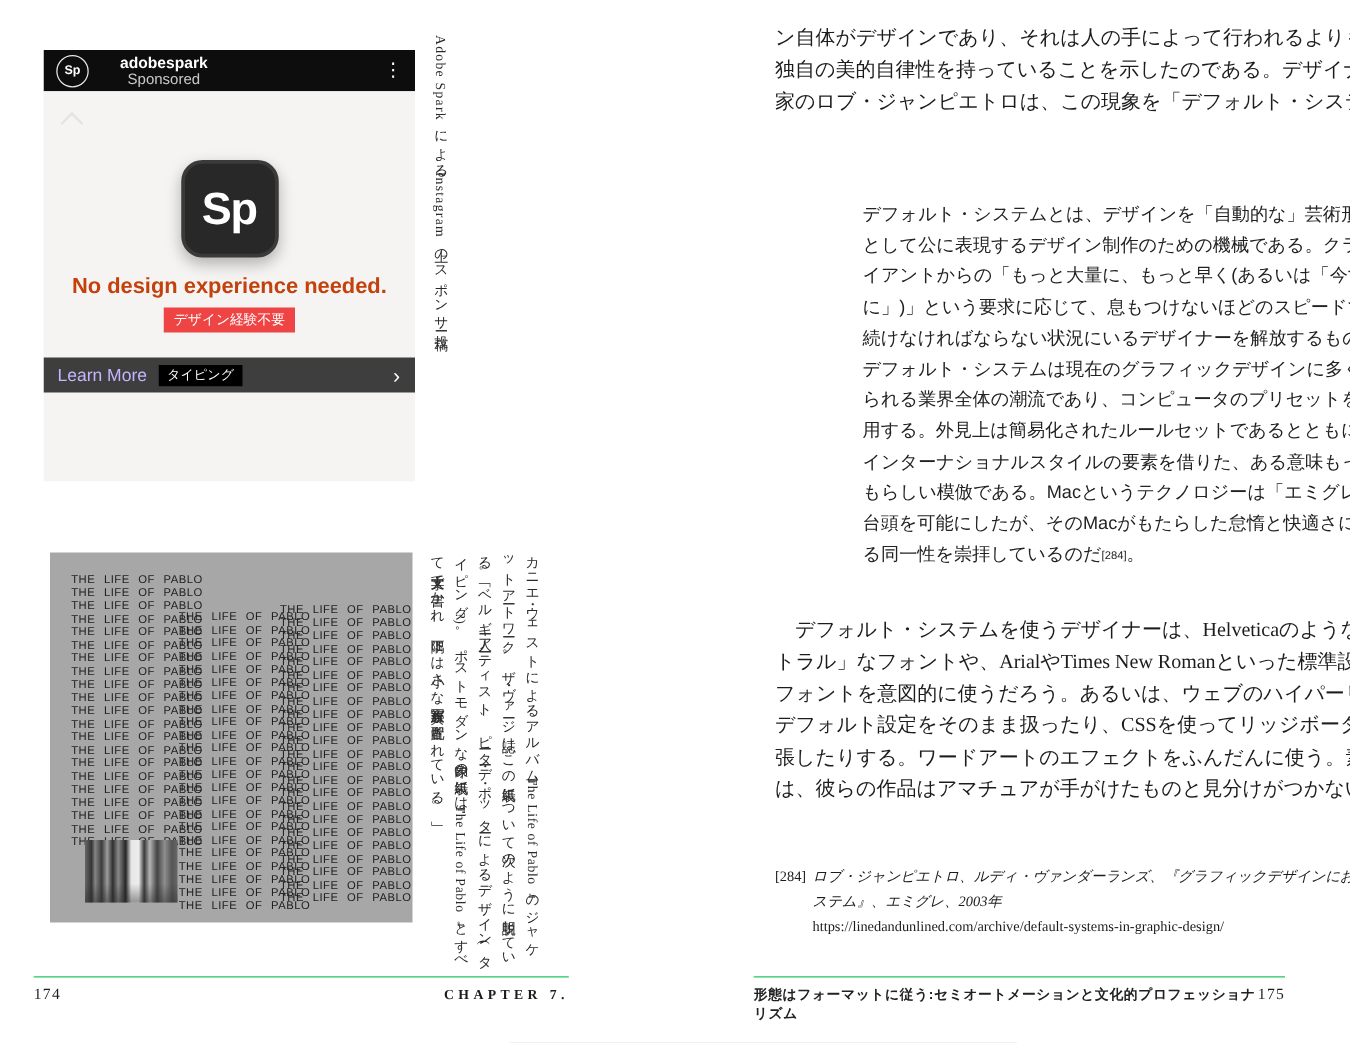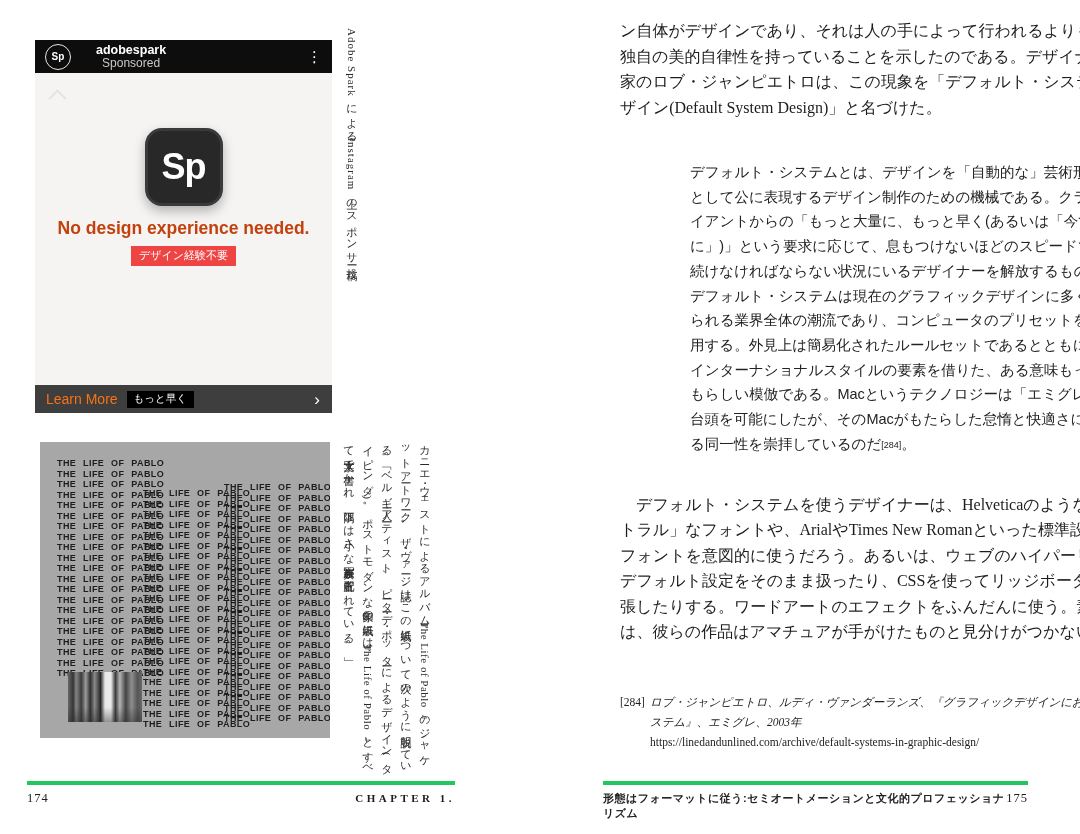--- a/index.html
+++ b/index.html
@@ -2,21 +2,21 @@
 <html><head>
 <meta charset="utf-8">
 <style>
   html,body{margin:0;padding:0;background:#e8e8e8;}
   .spread{
     position:relative;width:1080px;height:834px;background:#ffffff;
     font-family:"Liberation Serif","DejaVu Serif",serif;color:#1c1c1c;
     overflow:hidden;margin:0 auto;
   }
   
-  .ad{position:absolute;left:35px;top:40px;width:297px;height:373px;background:#f5f4f2;
+  .ad{position:absolute;left:35px;top:40px;width:297px;height:274px;background:#f5f4f2;
       font-family:"Liberation Sans","DejaVu Sans",sans-serif;}
   .ad-header{position:absolute;left:0;top:0;width:100%;height:33px;background:#0d0d0d;
       display:flex;align-items:center;}
   .avatar{width:24px;height:24px;border-radius:50%;border:1.5px solid #e8e8e8;margin-left:10px;
       display:flex;align-items:center;justify-content:center;color:#fff;font-size:10px;font-weight:bold;flex:0 0 auto;}
   .hdr-names{margin-left:25px;line-height:1.05;text-align:center;}
   .hdr-user{color:#fff;font-size:12.5px;font-weight:bold;}
   .hdr-sponsored{color:#c9c9c9;font-size:12px;}
   .dots{margin-left:auto;margin-right:10px;color:#fff;font-size:15px;line-height:1;cursor:default;}
   .ad-body{position:absolute;left:0;top:33px;width:100%;height:312px;background:#f5f4f2;
@@ -26,44 +26,44 @@
       border-top:2.5px solid #e4e4e2;border-right:2.5px solid #e4e4e2;transform:rotate(-45deg);}
   .sp-icon{margin-top:55px;width:72px;height:72px;background:#282828;border:3px solid #3a3a3a;
       border-radius:17px;box-shadow:0 5px 12px rgba(0,0,0,.28);
       display:flex;align-items:center;justify-content:center;}
   .sp-icon span{color:#fff;font-size:36px;font-weight:bold;letter-spacing:-1px;}
   .ad-title{margin-top:24px;font-size:31px;font-weight:300;color:#3b3b3b;letter-spacing:.5px;}
   .ad-tagline{margin-top:12px;font-size:17.5px;font-weight:bold;color:#c2410c;}
   .badge{margin-top:7px;background:#ef4444;color:#fff;font-size:11px;padding:2px 8px 3px;}
   .ad-cta{position:absolute;left:0;bottom:0;width:100%;height:28px;background:#3e3e3e;
       display:flex;align-items:center;cursor:pointer;}
-  .cta-label{color:#f97316;font-size:14px;margin-left:11px;}
+  .cta-label{color:#c4b5fd;font-size:14px;margin-left:11px;}
   .cta-badge{background:#000;color:#fff;font-size:10.5px;padding:1px 7px 2px;margin-left:9px;}
   .cta-chev{margin-left:auto;margin-right:12px;color:#fff;font-size:17px;line-height:1;}
   
   .vcap{position:absolute;writing-mode:vertical-rl;text-orientation:mixed;
       font-size:11px;line-height:19px;letter-spacing:1px;color:#2a2a2a;
       font-family:"Liberation Serif","DejaVu Serif",serif;}
   .vcap1{left:341px;top:28px;height:360px;width:20px;}
   .vcap2{left:337px;top:438px;height:334px;width:97px;letter-spacing:.5px;}
   
   .album{position:absolute;left:40px;top:442px;width:290px;height:296px;background:#a7a7a7;overflow:hidden;}
   .album-col{position:absolute;white-space:nowrap;
-      font-family:"Liberation Sans","DejaVu Sans",sans-serif;font-weight:bold;
+      font-family:"Liberation Sans","DejaVu Sans",sans-serif;font-weight:normal;
       font-size:9px;letter-spacing:.4px;word-spacing:4px;color:#1d1d1d;}
   .family-photo{position:absolute;left:28px;top:230px;width:74px;height:50px;
       background:
         linear-gradient(#0000 70%,rgba(40,38,32,.45) 100%),
         linear-gradient(90deg,
           #6a655c 0%,#35312b 7%,#8a857b 11%,#3c3832 18%,#a39d92 24%,
           #2e2b26 30%,#8f897e 36%,#23211d 44%,#efece6 50%,#f4f2ec 58%,
           #3a3630 64%,#bdb7ab 70%,#44403a 78%,#948e83 86%,#57524a 94%,#6c675f 100%);
       filter:grayscale(1) contrast(.95);}
   
-  .footer{position:absolute;top:781px;border-top:4px solid #22c55e;display:flex;align-items:baseline;padding-top:6px;}
+  .footer{position:absolute;top:781px;border-top:1px solid #22c55e;display:flex;align-items:baseline;padding-top:6px;}
   .footer-left{left:27px;width:428px;}
   .footer-right{left:603px;width:425px;}
   .pgnum{font-size:12.5px;letter-spacing:1px;}
   .chapter{margin-left:auto;font-size:11px;font-weight:bold;letter-spacing:3.5px;}
   .runtitle{font-size:11px;font-weight:bold;letter-spacing:.5px;
       font-family:"Liberation Sans","DejaVu Sans",sans-serif;color:#222;}
   .footer-right .pgnum{margin-left:auto;}
   
   .rp-block{position:absolute;left:620px;width:430px;}
   .tline{white-space:nowrap;text-align:justify;text-align-last:justify;}
@@ -102,21 +102,21 @@
         <span class="chev-up"></span>
         <div class="sp-icon">
           <span>Sp</span>
         </div>
         <div class="ad-tagline">No design experience needed.</div>
         <div class="badge">デザイン経験不要</div>
       </div>
 
       <div class="ad-cta">
         <span class="cta-label">Learn More</span>
-        <span class="cta-badge">もっと早く</span>
+        <span class="cta-badge">タイピング</span>
         <span class="cta-chev">›</span>
       </div>
     </figure>
 
     <div class="vcap vcap1">Adobe SparkによるInstagram上のスポンサー投稿</div>
 
     <figure class="album" style="margin:0">
       <div>
           <div class="album-col" style="left: 17px; top: 16px; line-height: 10.5px;">
             <div>THE LIFE OF PABLO</div>
@@ -192,31 +192,30 @@
             <div>THE LIFE OF PABLO</div>
           </div>
         </div>
       <div class="family-photo"></div>
     </figure>
 
     <div class="vcap vcap2">カニエ・ウェストによるアルバム『The Life of Pablo』のジャケットアートワーク。ザ・ヴァージ誌はこの表紙について次のように説明している。「ベルギー人アーティスト、ピーター・デ・ポッターによるデザイン(タイピング?)。ポストモダンな印象の表紙には『The Life of Pablo』とすべて大文字で書かれ、下隅には小さな家族写真が配置されている。」</div>
 
     <div class="footer footer-left">
       <span class="pgnum">174</span>
-      <span class="chapter">CHAPTER 1.</span>
+      <span class="chapter">CHAPTER 7.</span>
     </div>
   </div>
 
   <div>
 
     <div class="rp-block p1">
         <div class="tline">ン自体がデザインであり、それは人の手によって行われるよりも早く、</div>
         <div class="tline">独自の美的自律性を持っていることを示したのである。デザイナーで作</div>
         <div class="tline">家のロブ・ジャンピエトロは、この現象を「デフォルト・システム・デ</div>
-        <div class="tline last">ザイン(Default System Design)」と名づけた。</div>
       </div>
 
     <div class="rp-block bq">
         <div class="tline">デフォルト・システムとは、デザインを「自動的な」芸術形態</div>
         <div class="tline">として公に表現するデザイン制作のための機械である。クラ</div>
         <div class="tline">イアントからの「もっと大量に、もっと早く(あるいは「今すぐ</div>
         <div class="tline">に」)」という要求に応じて、息もつけないほどのスピードで走り</div>
         <div class="tline">続けなければならない状況にいるデザイナーを解放するものだ。</div>
         <div class="tline">デフォルト・システムは現在のグラフィックデザインに多く見</div>
         <div class="tline">られる業界全体の潮流であり、コンピュータのプリセットを利</div>

